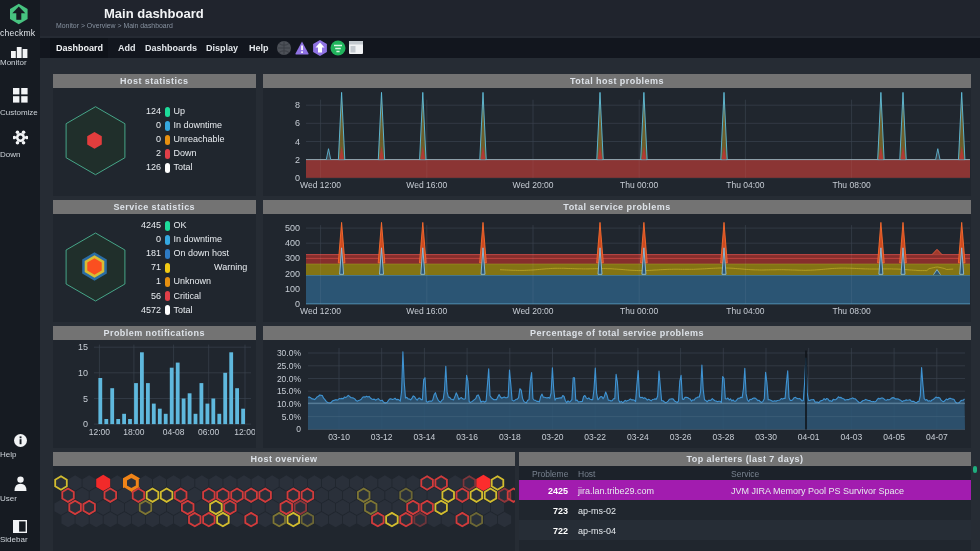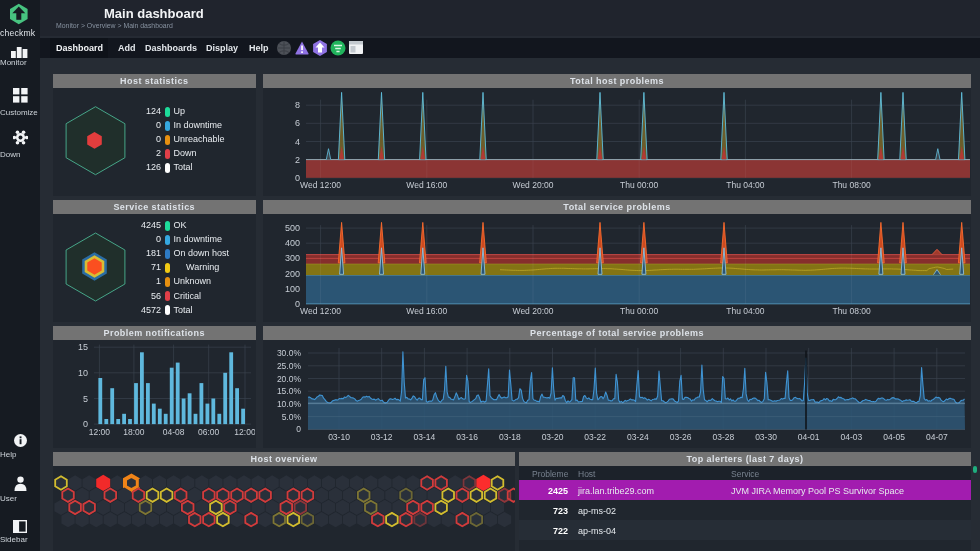--- a/index.html
+++ b/index.html
@@ -144,21 +144,21 @@
         <span style="position:absolute;left:120.5px;top:1px;">In downtime</span>
       </div>
       <div style="position:absolute;top:28.2px;left:0;height:14.1px;width:202px;">
         <span style="position:absolute;left:48px;top:1px;width:60px;text-align:right;">181</span>
         <span style="position:absolute;left:112px;top:1.5px;width:5px;height:10px;border-radius:2.5px;background:#2e7bc4;"></span>
         <span style="position:absolute;left:120.5px;top:1px;">On down host</span>
       </div>
       <div style="position:absolute;top:42.3px;left:0;height:14.1px;width:202px;">
         <span style="position:absolute;left:48px;top:1px;width:60px;text-align:right;">71</span>
         <span style="position:absolute;left:112px;top:1.5px;width:5px;height:10px;border-radius:2.5px;background:#f0c914;"></span>
-        <span style="position:absolute;left:133px;top:1px;">Warning</span>
+        <span style="position:absolute;left:117px;top:1px;padding-left:44px;">Warning</span>
       </div>
       <div style="position:absolute;top:56.4px;left:0;height:14.1px;width:202px;">
         <span style="position:absolute;left:48px;top:1px;width:60px;text-align:right;">1</span>
         <span style="position:absolute;left:112px;top:1.5px;width:5px;height:10px;border-radius:2.5px;background:#e79010;"></span>
         <span style="position:absolute;left:120.5px;top:1px;">Unknown</span>
       </div>
       <div style="position:absolute;top:70.5px;left:0;height:14.1px;width:202px;">
         <span style="position:absolute;left:48px;top:1px;width:60px;text-align:right;">56</span>
         <span style="position:absolute;left:112px;top:1.5px;width:5px;height:10px;border-radius:2.5px;background:#e03f48;"></span>
         <span style="position:absolute;left:120.5px;top:1px;">Critical</span>

